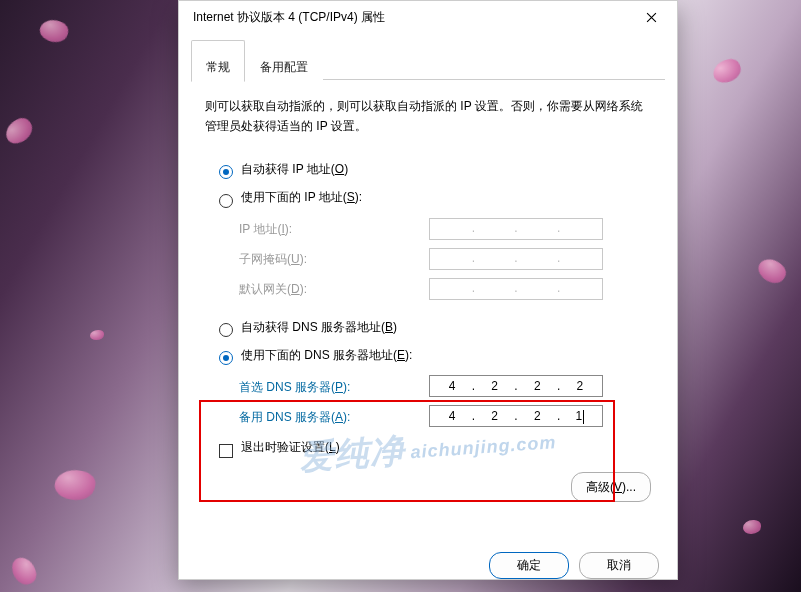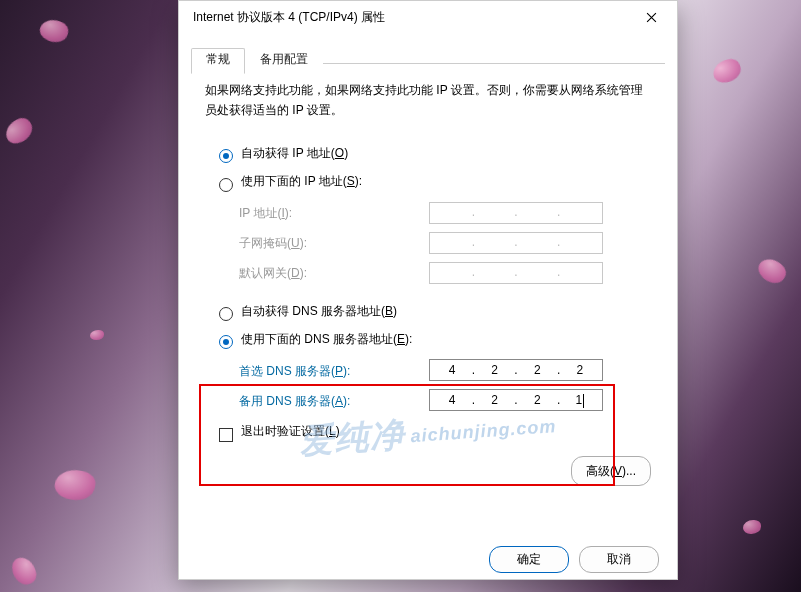--- a/index.html
+++ b/index.html
@@ -46,27 +46,27 @@
   }
   .close-btn svg { width:11px; height:11px; }
 
   .tabs-wrap { padding:0 12px; }
   .tabs {
     display:flex;
     border-bottom:1px solid #cccccc;
     margin-top:4px;
   }
   .tab {
-    padding:2px 14px 5px;
+    padding:18px 14px 5px;
     border:1px solid transparent;
     border-bottom:none;
     cursor:pointer;
     color:#222;
     position:relative;
-    top:11px;
+    top:3px;
     background:#fff;
   }
   .tab.active {
     border-color:#cccccc;
     border-bottom:1px solid #fff;
     border-top-left-radius:2px;
     border-top-right-radius:2px;
   }
 
   .content {
@@ -168,21 +168,21 @@
     background:#fdfdfd;
     border-radius:12px;
     cursor:pointer;
     font-size:12px;
     text-align:center;
   }
   .blue-outline { border-color:#0067c0; }
 
   .footer {
     border-top:1px solid transparent;
-    padding:10px 18px 6px;
+    padding:10px 18px 0;
     display:flex; justify-content:flex-end; gap:10px;
   }
 
   .u { text-decoration:underline; }
 </style>
 </head>
 <body>
 
 <div class="petal p1"></div>
 <div class="petal p2"></div>
@@ -210,21 +210,21 @@
       <div class="tab">备用配置</div>
     </div>
   </div>
 
   <div class="content">
 
     <div class="watermark">
       <span>爱纯净</span><span class="txt">aichunjing.com</span>
     </div>
 
-    <div class="intro">如果网络支持此功能，如果网络支持此功能 IP 设置。否则，你需要从网络系统管理员处获得适当的 IP 设置。</div>
+    <div class="intro">则可以获取自动指派的，则可以获取自动指派的 IP 设置。否则，你需要从网络系统管理员处获得适当的 IP 设置。</div>
 
     <div class="radio-row">
       <span class="radio checked"></span>
       <span>自动获得 IP 地址(<span class="u">O</span>)</span>
     </div>
     <div class="radio-row">
       <span class="radio"></span>
       <span>使用下面的 IP 地址(<span class="u">S</span>):</span>
     </div>
     <div class="field-grid">

